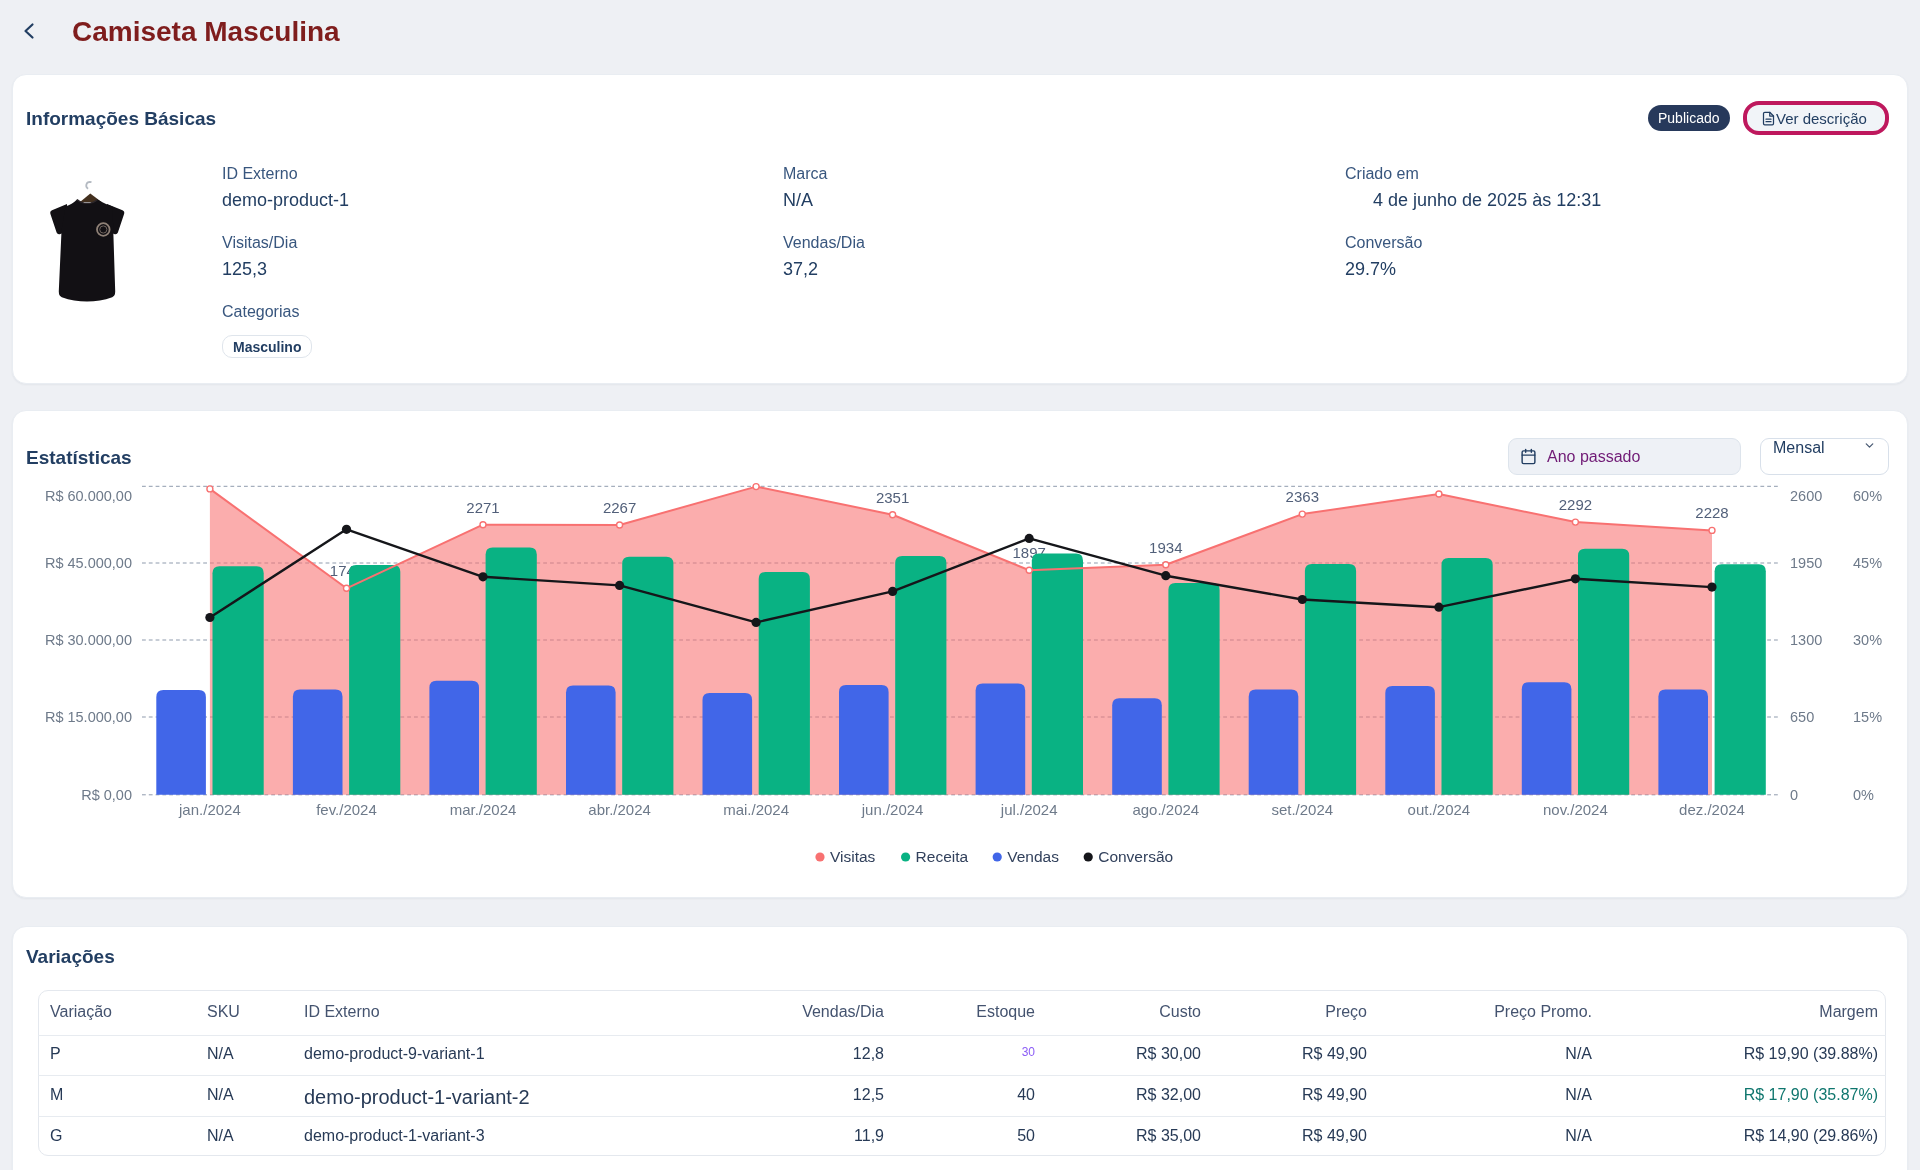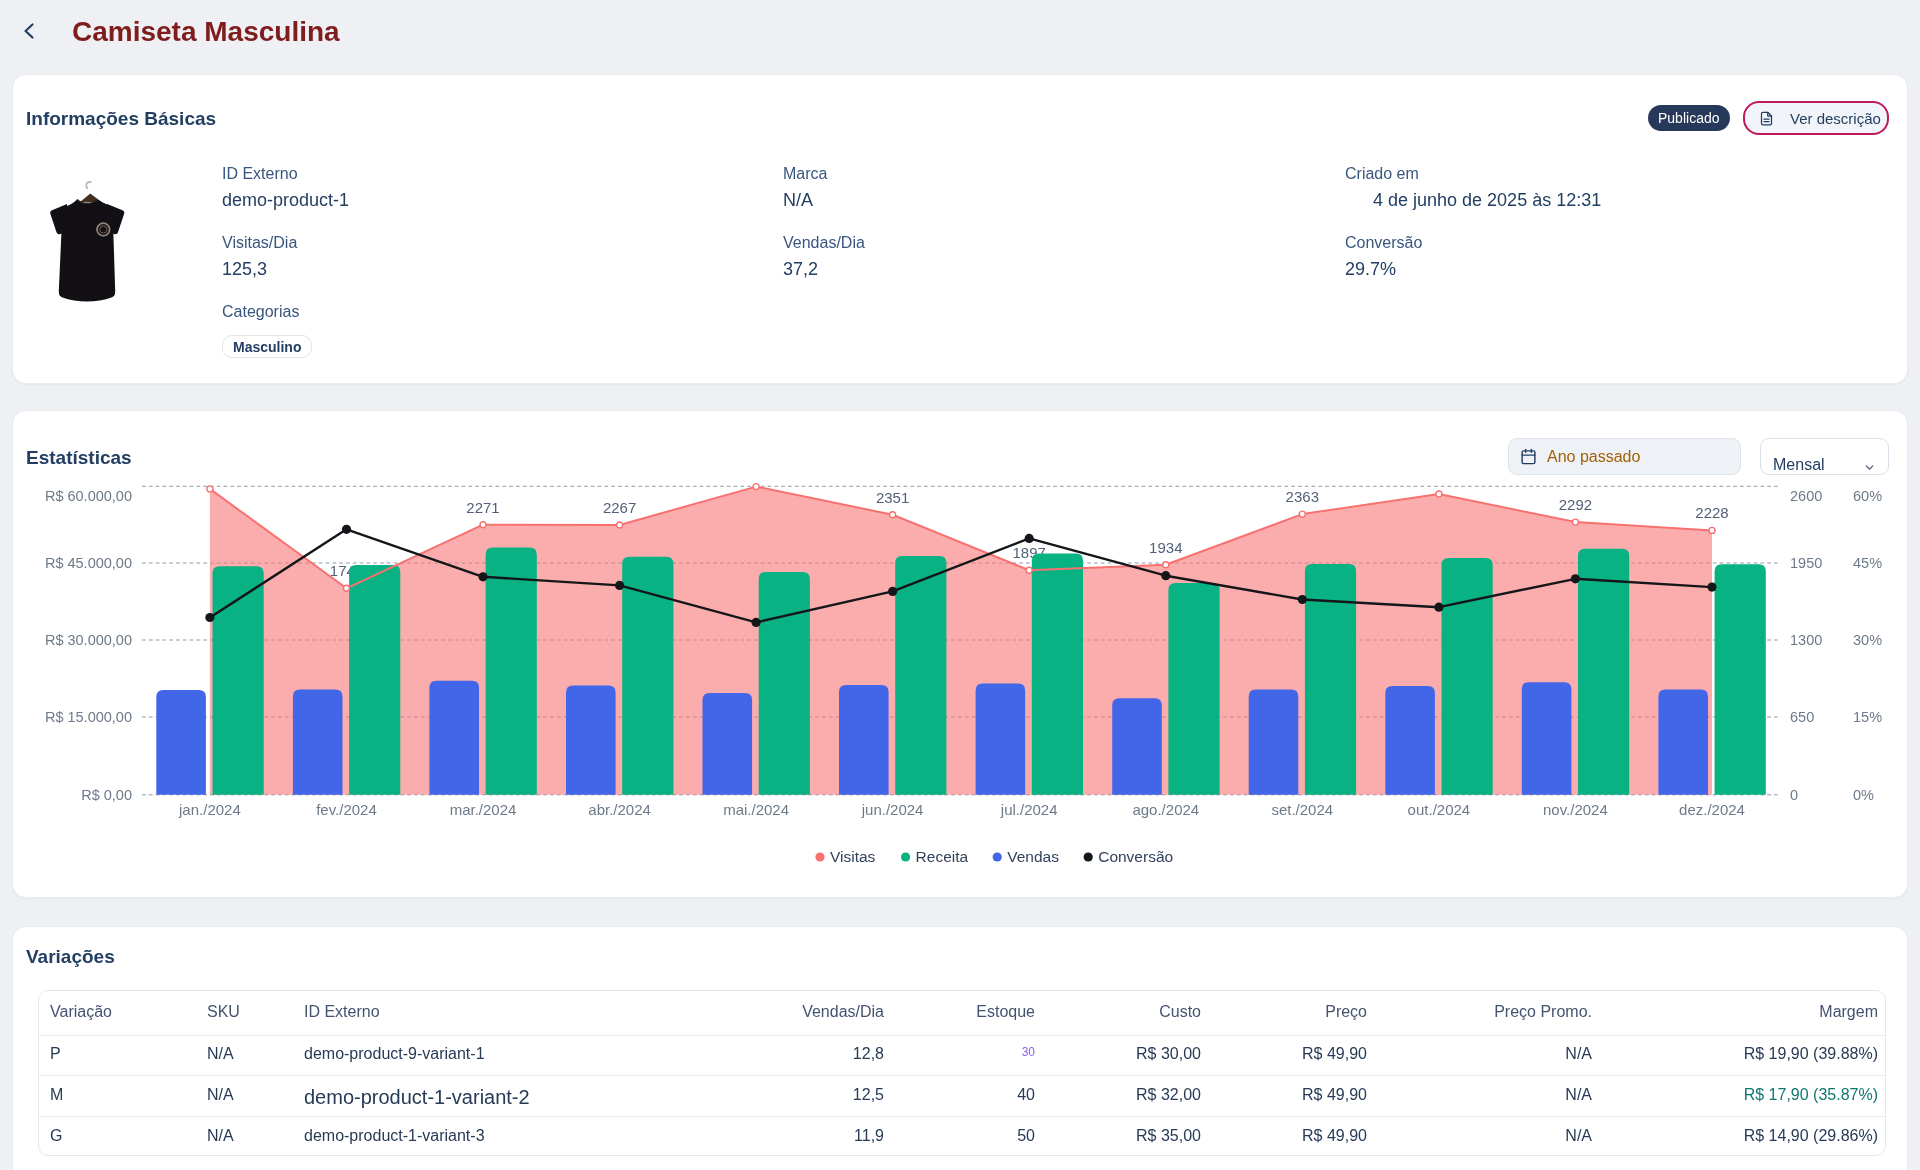--- a/index.html
+++ b/index.html
@@ -14,21 +14,21 @@
 <svg style="position:absolute;left:19px;top:21px" width="20" height="20" viewBox="0 0 20 20">
     <path d="M13.5 3.5 L6.5 10 L13.5 16.5" fill="none" stroke="#223e62" stroke-width="2.2" stroke-linecap="round" stroke-linejoin="round"></path>
   </svg>
 <div style="position:absolute;left:72px;top:16px;font-size:28px;font-weight:bold;color:#7f1d1d">Camiseta Masculina</div>
 
 <div class="card" style="top:74px;height:310px">
   <div class="h2" style="top:108px;left:26px;position:static"></div>
 </div>
 <div class="h2" style="top:108px">Informações Básicas</div>
 <div style="position:absolute;left:1648px;top:105px;height:26px;padding:0 10px;background:#27395b;border-radius:13px;color:#fff;font-size:14px;font-weight:normal;display:flex;align-items:center">Publicado</div>
-<div style="position:absolute;left:1743px;top:101px;width:146px;height:34px;background:#f1f4f8;border:2px solid #be185d;border-radius:16px;display:flex;align-items:center;gap:16px;padding-left:14px">
+<div style="position:absolute;left:1743px;top:101px;width:146px;height:34px;background:#f1f4f8;border:4px solid #be185d;border-radius:16px;display:flex;align-items:center;gap:0;padding-left:14px">
   <svg width="15" height="15" viewBox="0 0 24 24" fill="none" stroke="#223e62" stroke-width="2" stroke-linecap="round" stroke-linejoin="round">
       <path d="M14 2H6a2 2 0 0 0-2 2v16a2 2 0 0 0 2 2h12a2 2 0 0 0 2-2V8z"></path>
       <path d="M14 2v6h6"></path>
       <line x1="8" y1="13" x2="16" y2="13"></line>
       <line x1="8" y1="17" x2="16" y2="17"></line>
     </svg>
   <span style="font-size:15px;color:#223e62">Ver descrição</span>
 </div>
 <svg style="position:absolute;left:44px;top:179px" width="86" height="124" viewBox="0 0 86 124">
 <path d="M47.5 3.2 q-4.6 -1 -5.2 2.8 q-.4 2.4 1.8 3.7" fill="none" stroke="#b4bac2" stroke-width="1.8"></path>
@@ -59,23 +59,23 @@
 
 <div class="card" style="top:410px;height:488px"></div>
 <div class="h2" style="top:447px">Estatísticas</div>
 <div style="position:absolute;left:1508px;top:438px;width:233px;height:37px;background:#eef1f6;border:1px solid #dde4ec;border-radius:9px;display:flex;align-items:center;gap:10px;padding-left:11px">
   <svg width="17" height="17" viewBox="0 0 24 24" fill="none" stroke="#223e62" stroke-width="2" stroke-linecap="round" stroke-linejoin="round">
       <rect x="3" y="4" width="18" height="18" rx="2"></rect>
       <line x1="16" y1="2" x2="16" y2="6"></line>
       <line x1="8" y1="2" x2="8" y2="6"></line>
       <line x1="3" y1="10" x2="21" y2="10"></line>
     </svg>
-  <span style="font-size:16px;color:#a16207">Ano passado</span>
-</div>
-<div style="position:absolute;left:1760px;top:438px;width:129px;height:37px;background:#fff;border:1px solid #d8e0ea;border-radius:9px;display:flex;align-items:flex-end;justify-content:space-between;padding:0 12px">
+  <span style="font-size:16px;color:#701a75">Ano passado</span>
+</div>
+<div style="position:absolute;left:1760px;top:438px;width:129px;height:37px;background:#fff;border:1px solid #d8e0ea;border-radius:9px;display:flex;align-items:flex-start;justify-content:space-between;padding:0 12px">
   <span style="font-size:16px;color:#223e62">Mensal</span>
   <svg width="13" height="13" viewBox="0 0 24 24" fill="none" stroke="#4a5b74" stroke-width="2.4" stroke-linecap="round" stroke-linejoin="round">
       <path d="M6 9l6 6 6-6"></path>
     </svg>
 </div>
 
 <div class="card" style="top:926px;height:260px"></div>
 <div class="h2" style="top:946px">Variações</div>
 <div style="position:absolute;left:38px;top:990px;width:1848px;height:166px;border:1px solid #e4e8ee;border-radius:10px"></div>
 <div style="position:absolute;left:38px;top:1035px;width:1848px;border-top:1px solid #e7ebf0"></div>

